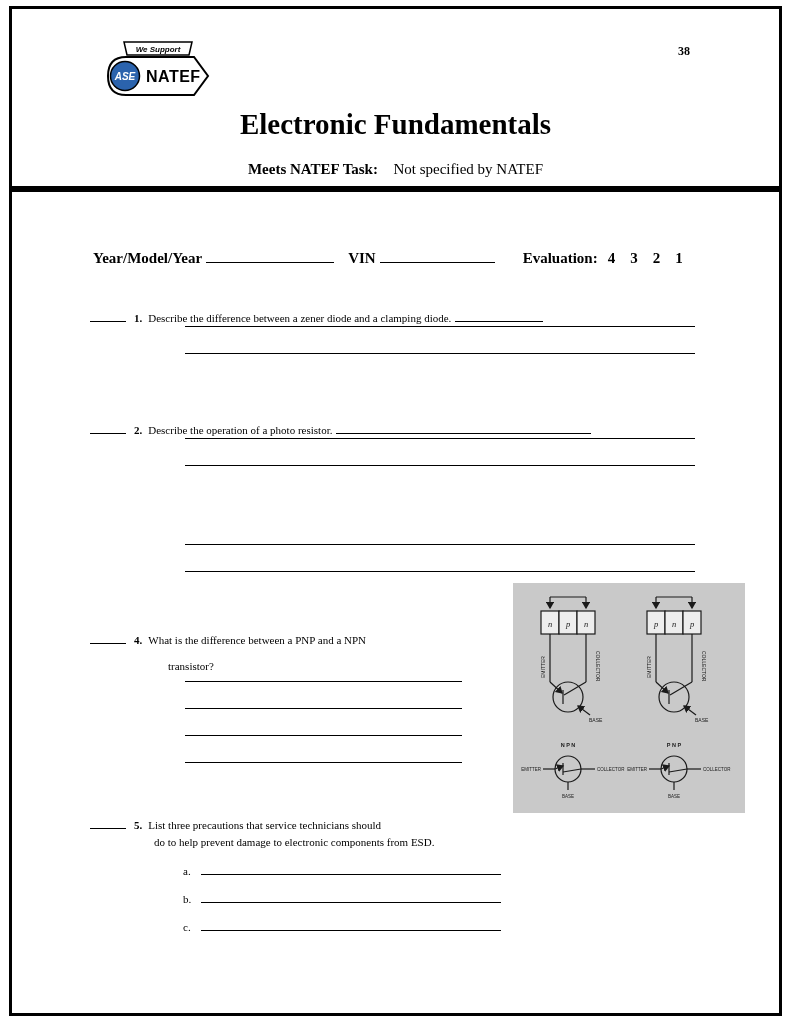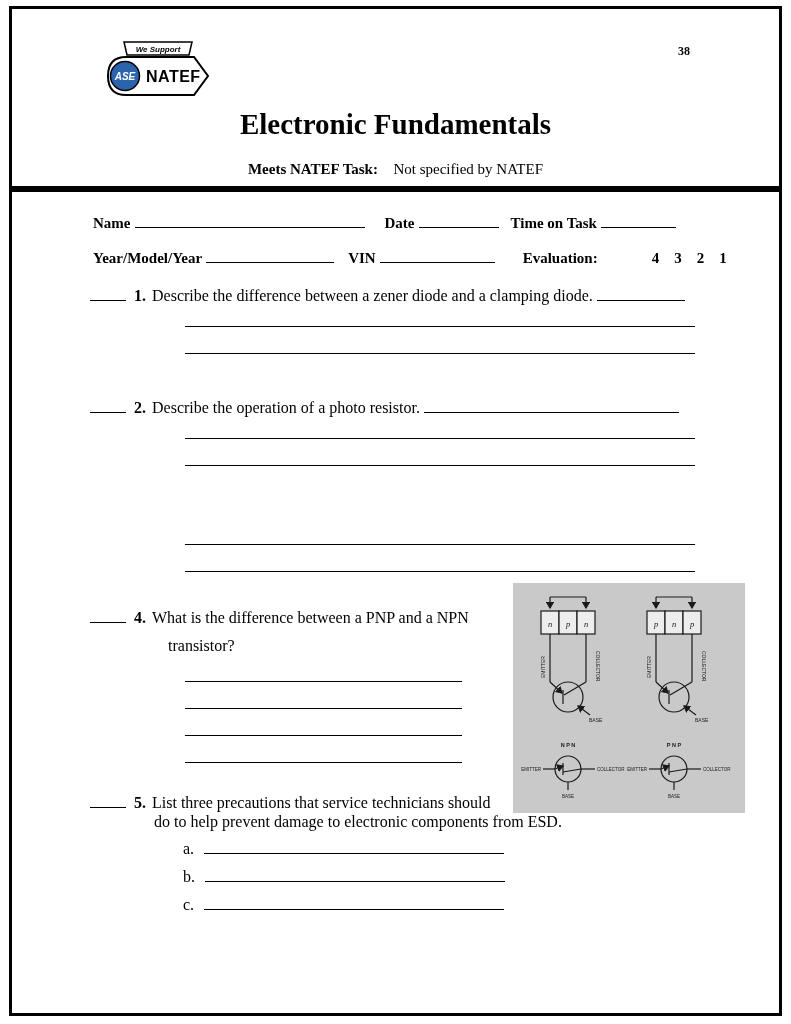--- a/index.html
+++ b/index.html
@@ -5,29 +5,29 @@
   * { margin:0; padding:0; box-sizing:border-box; }
   html,body { background:#fff; }
   body { width:791px; height:1024px; font-family:"Liberation Serif", serif; color:#000; position:relative; overflow:hidden; }
   .page { position:relative; width:791px; height:1024px; background:#fff; }
   .page-border { position:absolute; left:9px; top:6px; right:9px; bottom:8px; border:3px solid #000; }
   .abs { position:absolute; }
   .bold { font-weight:700; }
   .blank { display:inline-block; border-bottom:1.4px solid #000; height:12px; margin-left:4px; }
   .gap { display:inline-block; }
   .ansline { position:absolute; border-top:1.4px solid #000; height:0; }
-  .qline { white-space:nowrap; font-size:16px; }
+  .qline { white-space:nowrap; font-size:11px;margin-top:23px; }
   .form-line { white-space:nowrap; font-size:15px; }
   .title { left:0; right:0; text-align:center; top:108px; font-size:29px; font-weight:700; }
   .task-line { left:0; right:0; text-align:center; top:161px; font-size:15px; }
   .rule { left:12px; right:12px; top:186px; height:6px; background:#000; }
   .page-number { left:678px; top:44px; font-size:12px; font-weight:700; }
   .score-blank { width:36px; margin-left:0; margin-right:8px; }
   .qnum { margin-right:6px; }
-  .pre { white-space:pre;margin-left:44px; }
+  .pre { white-space:pre; }
   svg text { font-family:"Liberation Sans", sans-serif; }
   svg text.boxletter { font-family:"Liberation Serif", serif; font-style:italic; font-size:8.5px; }
 </style>
 </head>
 <body>
 
 <div class="page">
   <div class="page-border"></div>
 
   <svg class="abs" style="left:92px; top:40px" width="128" height="64" viewBox="0 0 128 64">
@@ -44,23 +44,20 @@
   <div class="abs task-line">
     <span class="bold">Meets NATEF Task:</span>
     <span class="gap" style="width:8px"></span>
     <span>Not specified by NATEF</span>
   </div>
 
   <div class="abs title">Electronic Fundamentals</div>
 
   <div class="abs rule"></div>
 
-  <div class="abs form-line" style="left:93px; top:215px">
-    <span class="bold">Name</span><span class="blank" style="width:230px"></span><span class="gap" style="width:20px"></span><span class="bold">Date</span><span class="blank" style="width:80px"></span><span class="gap" style="width:12px"></span><span class="bold">Time on Task</span><span class="blank" style="width:75px"></span>
-  </div>
 
   <div class="abs form-line" style="left:93px; top:250px">
     <span class="bold">Year/Model/Year</span><span class="blank" style="width:128px"></span><span class="gap" style="width:14px"></span><span class="bold">VIN</span><span class="blank" style="width:115px"></span><span class="gap" style="width:28px"></span><span class="bold">Evaluation:</span><span class="gap" style="width:10px"></span><span class="bold pre">4    3    2    1</span>
   </div>
 
   <div class="abs qline" style="left:90px; top:287px">
     <span class="blank score-blank"></span><span class="bold qnum">1.</span><span>Describe the difference between a zener diode and a clamping diode.</span><span class="blank" style="width:88px"></span>
   </div>
   <div class="ansline" style="left:185px; top:326px; width:510px"></div>
   <div class="ansline" style="left:185px; top:353px; width:510px"></div>

